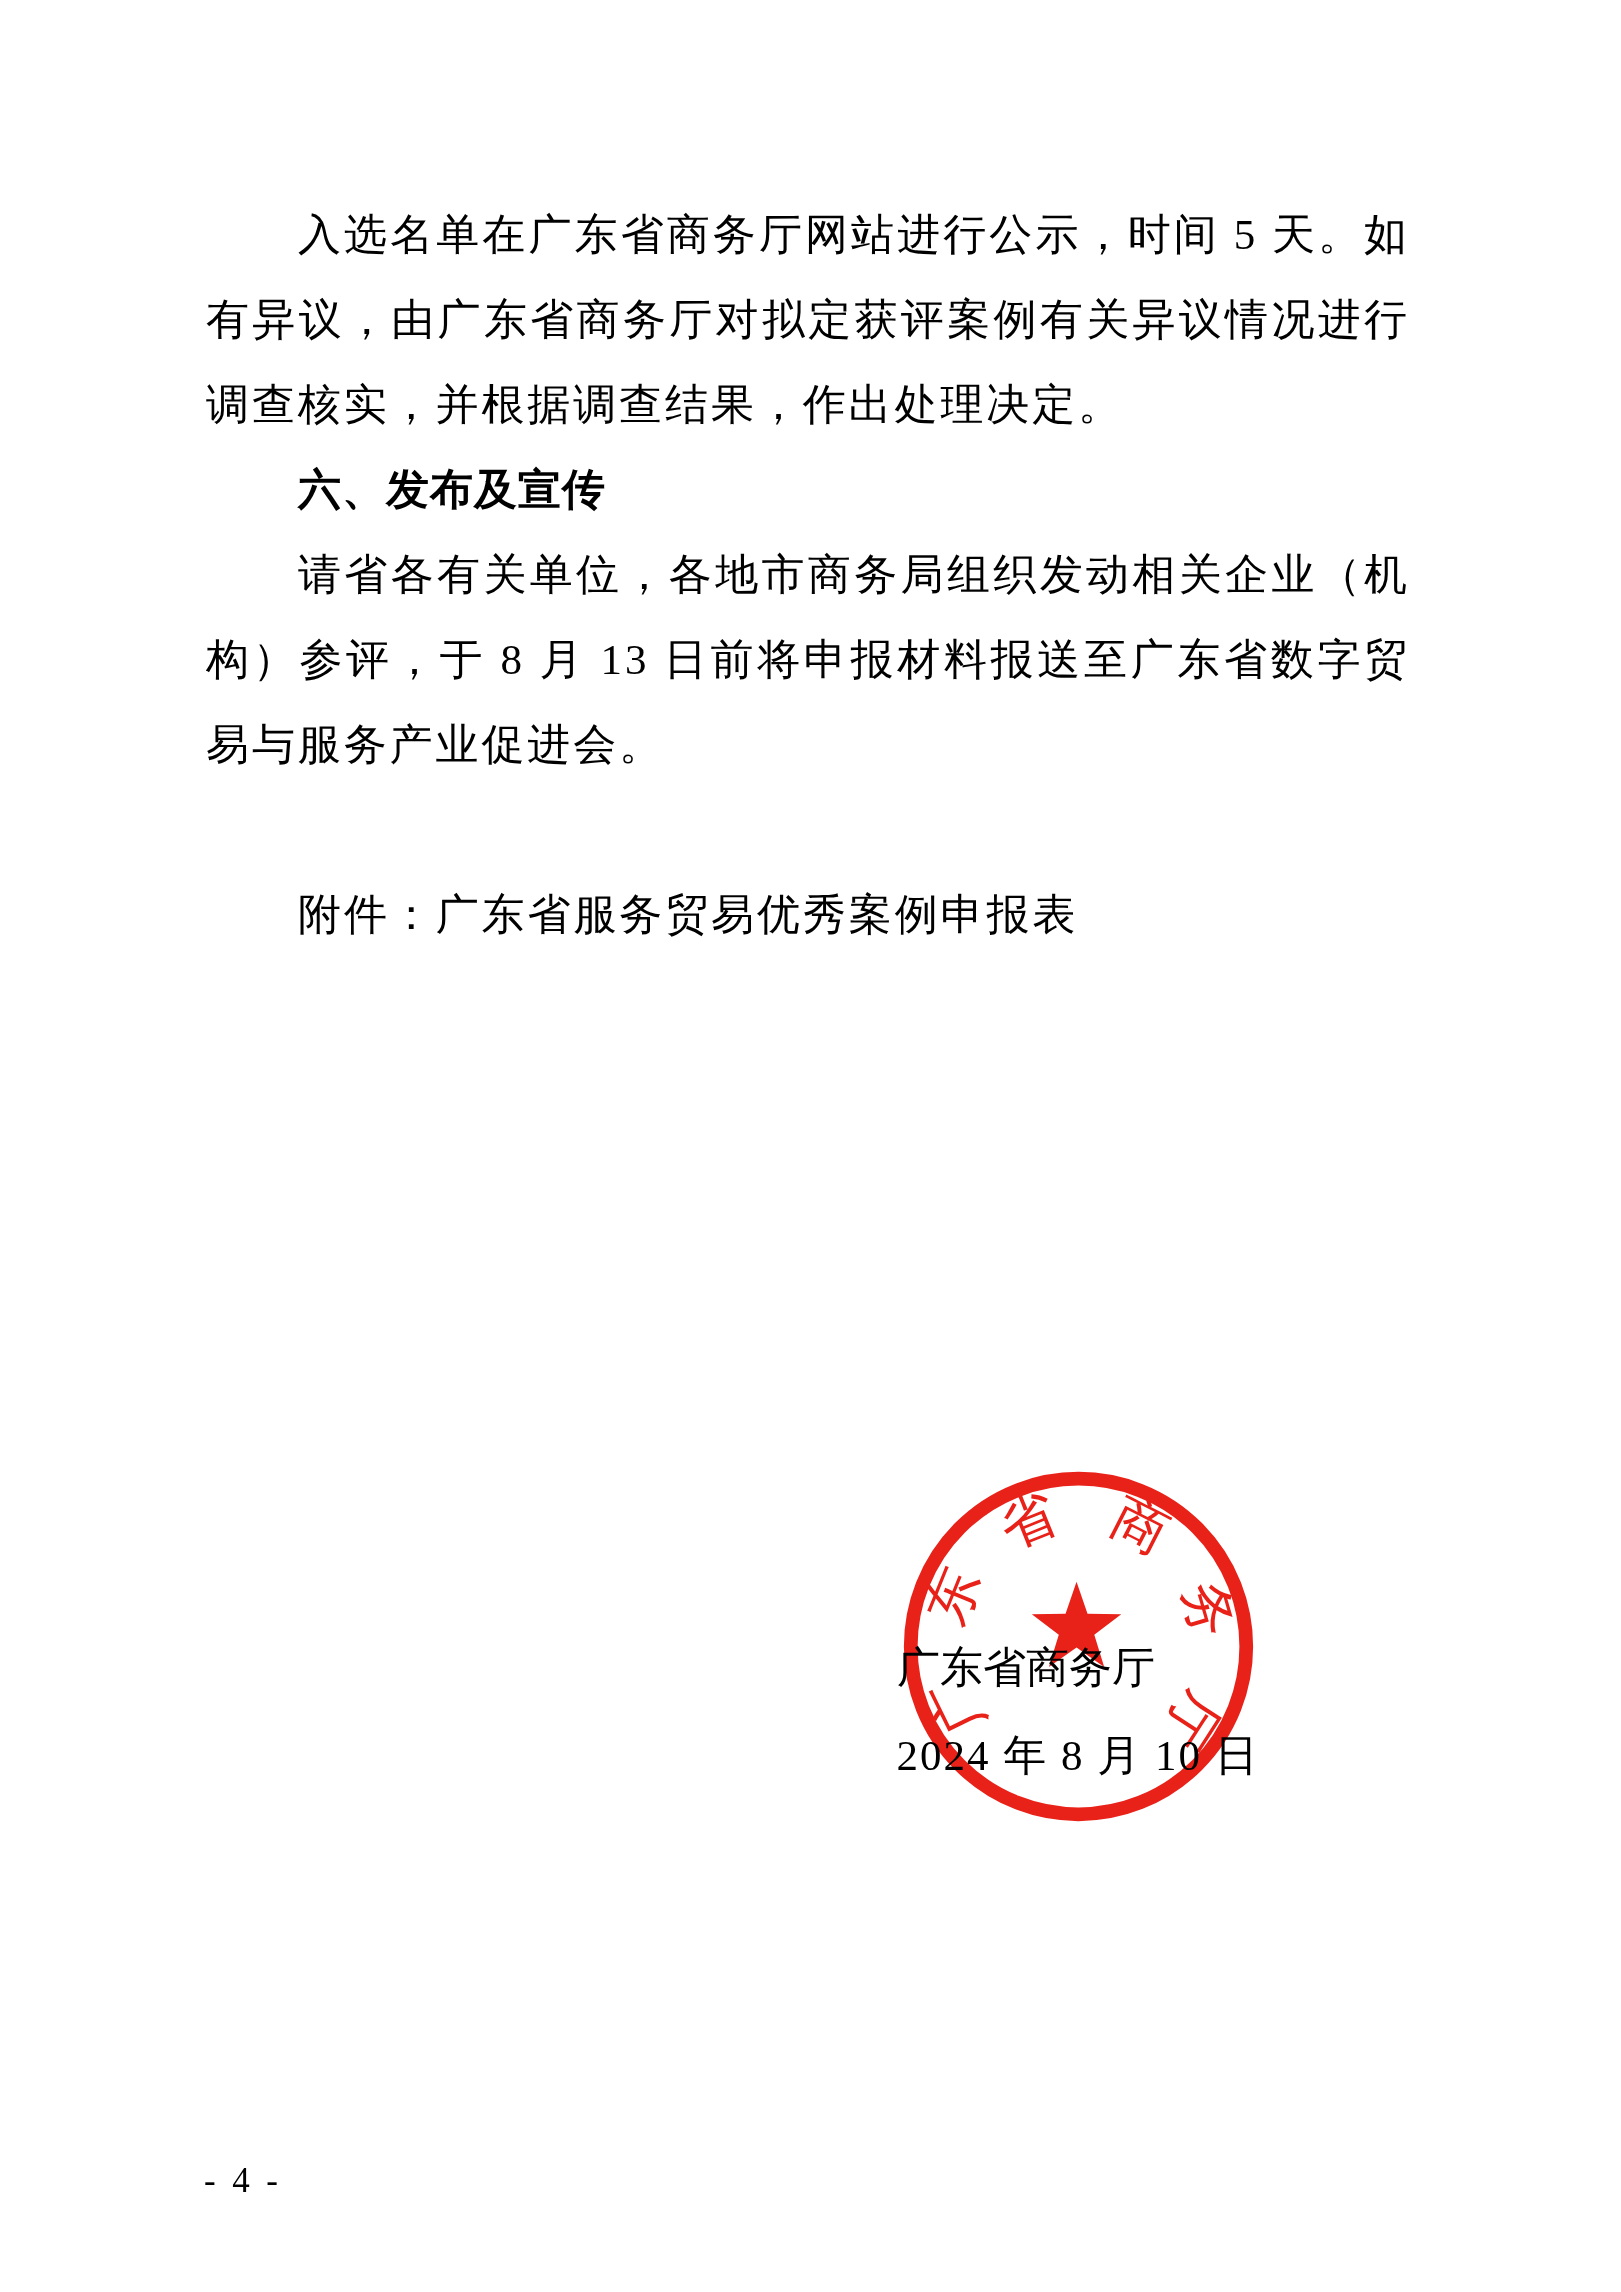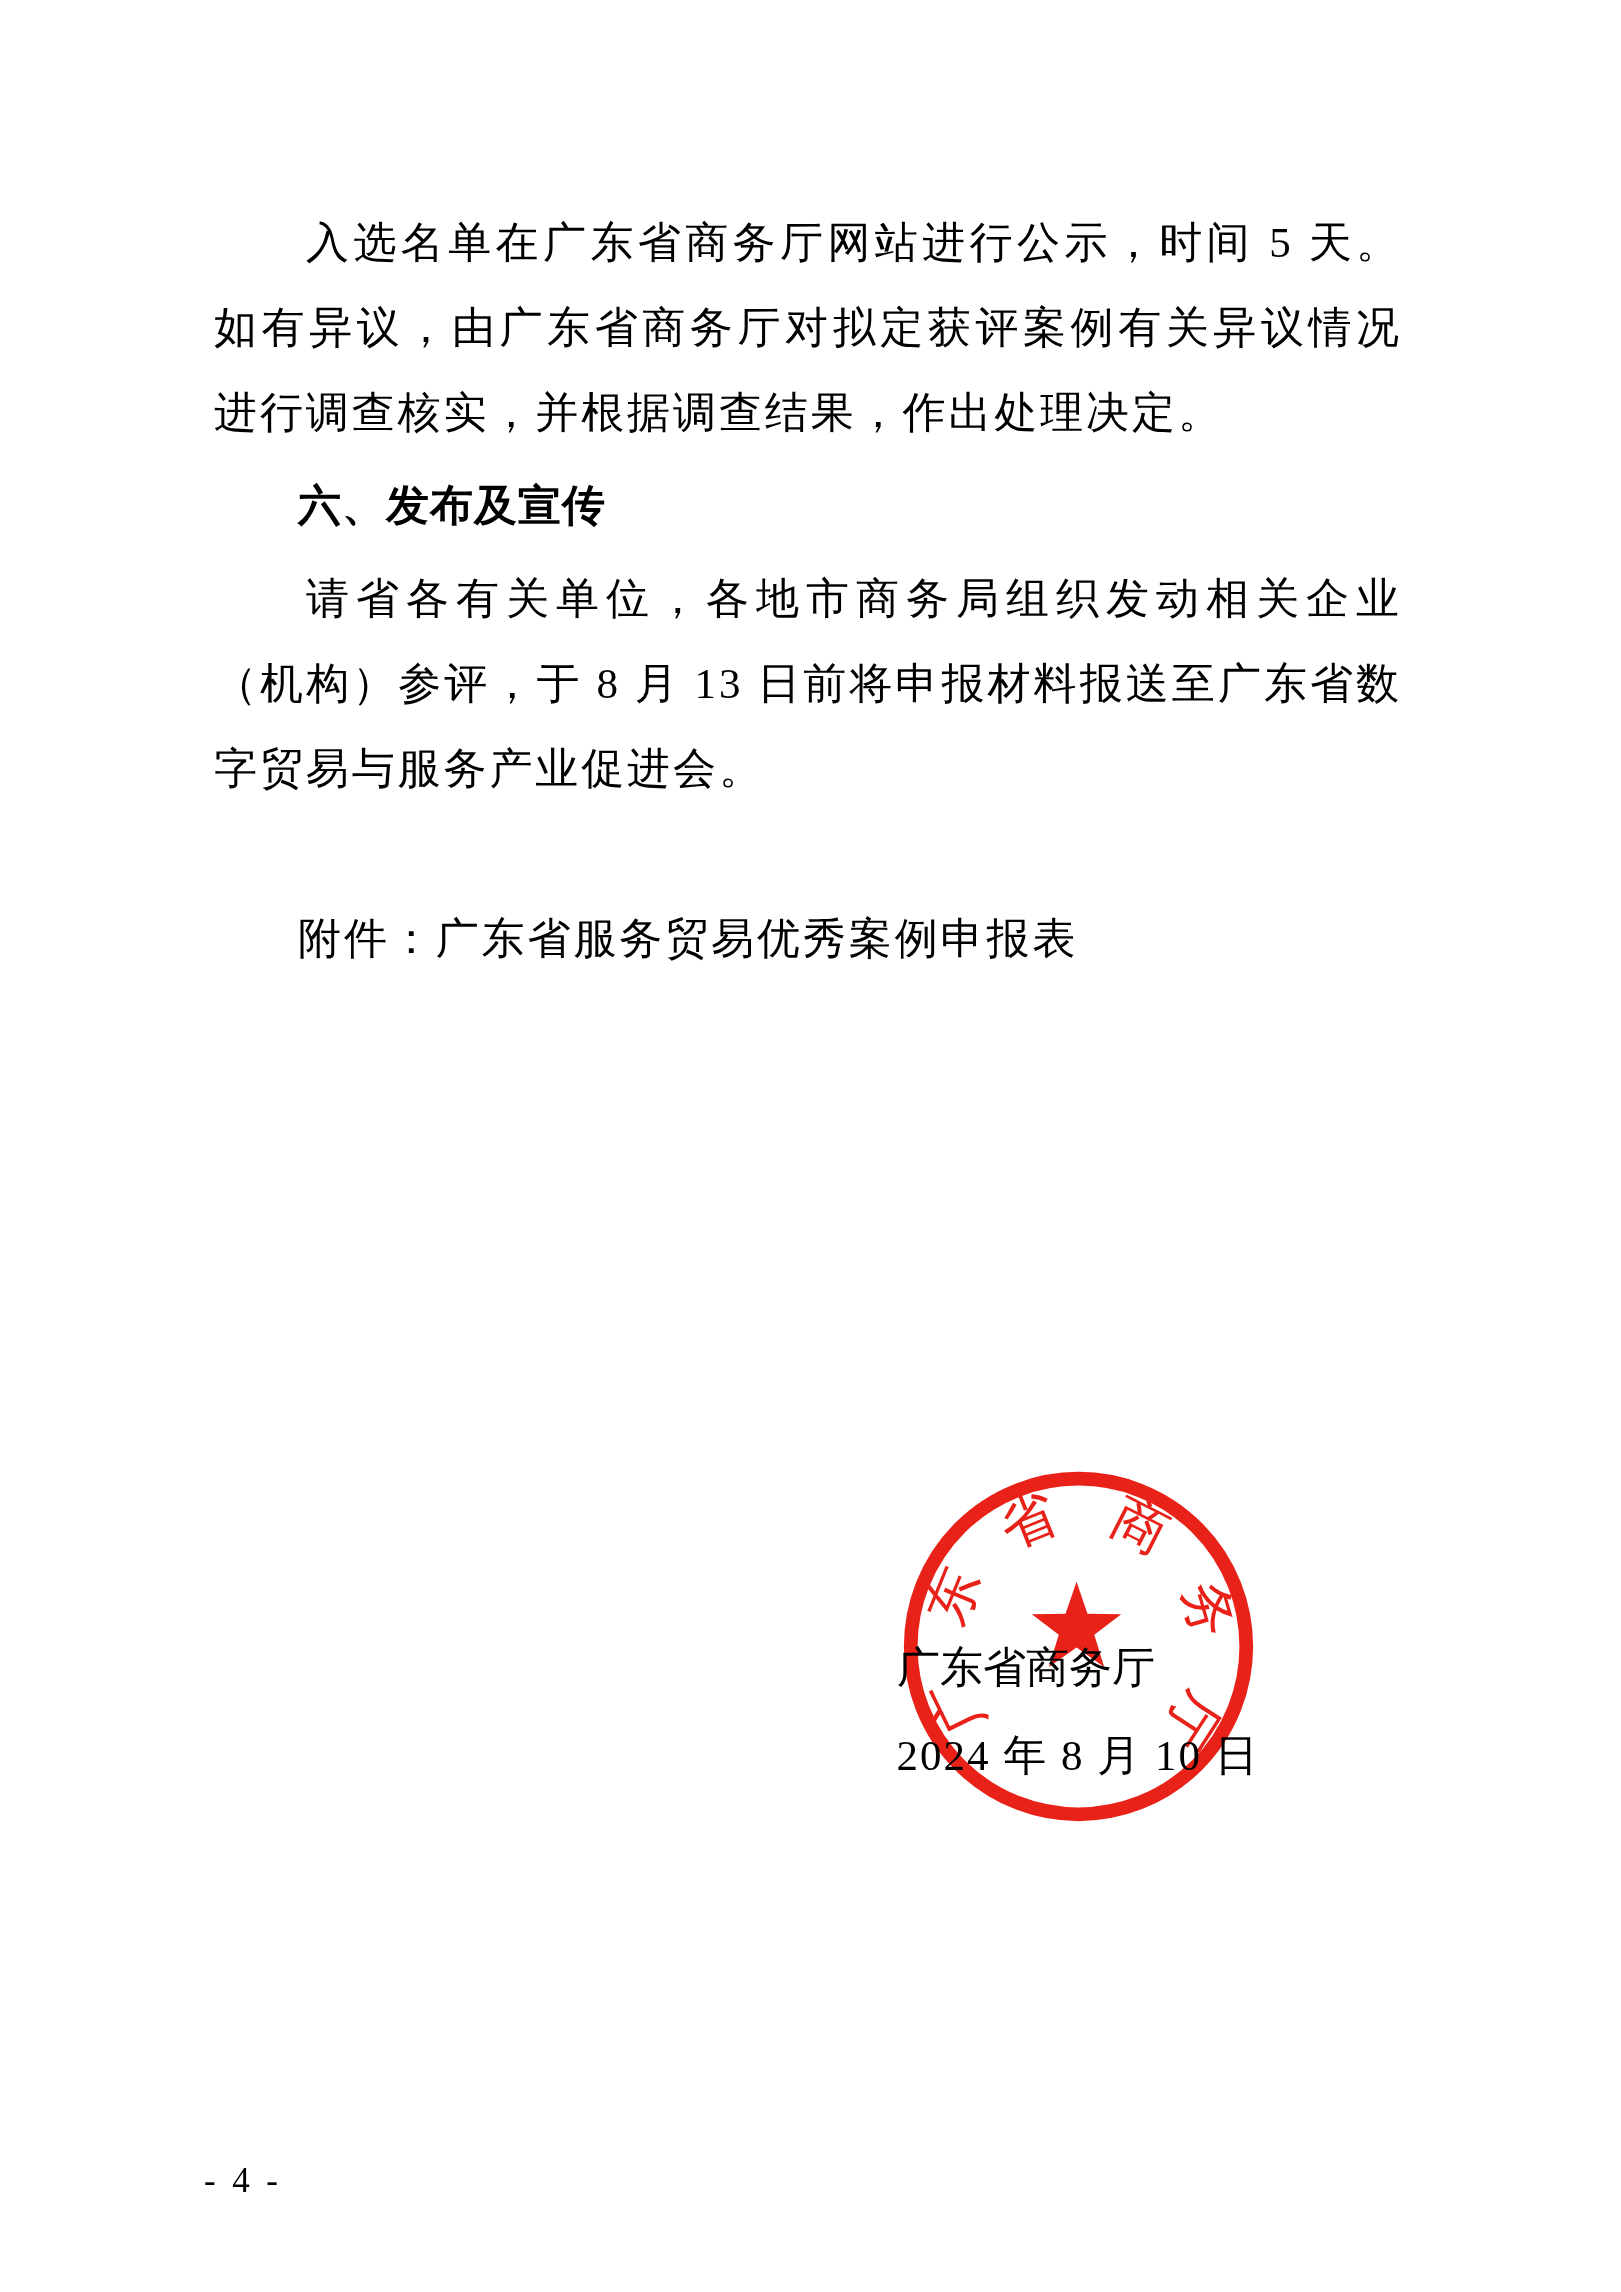--- a/index.html
+++ b/index.html
@@ -16,21 +16,21 @@
     position: absolute;
     left: 206px;
     top: 192px;
     width: 1204px;
     font-size: 43px;
     line-height: 85px;
     letter-spacing: 2.9px;
     text-align: justify;
   }
   .para {
-    margin: 8px;
+    margin: 0;
     text-indent: 92px;
   }
   .heading {
     margin: 0;
     text-indent: 92px;
     font-family: "Liberation Sans", sans-serif;
     font-weight: bold;
     letter-spacing: 1px;
   }
   .attachment-line { margin: 85px 0 0 0; text-indent: 92px; }

